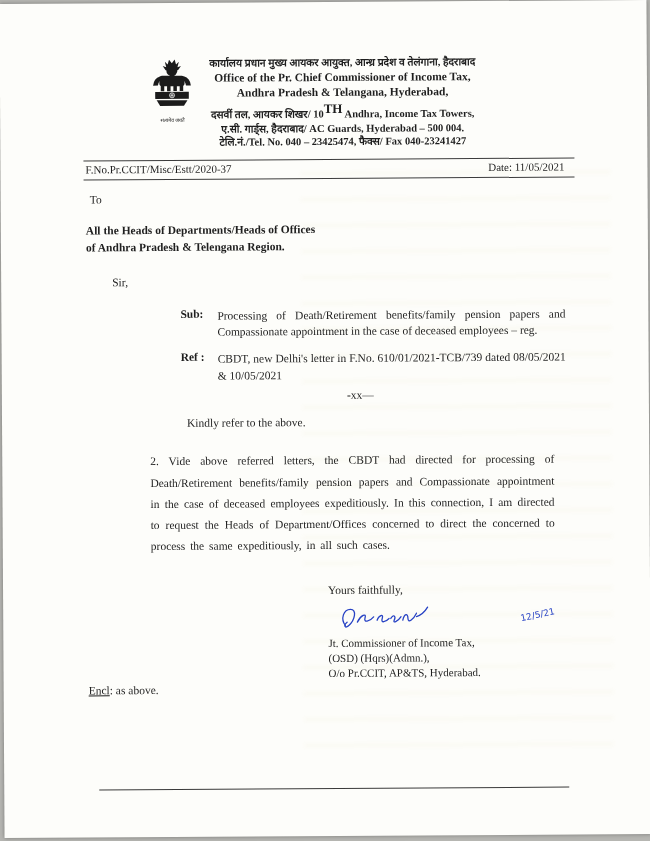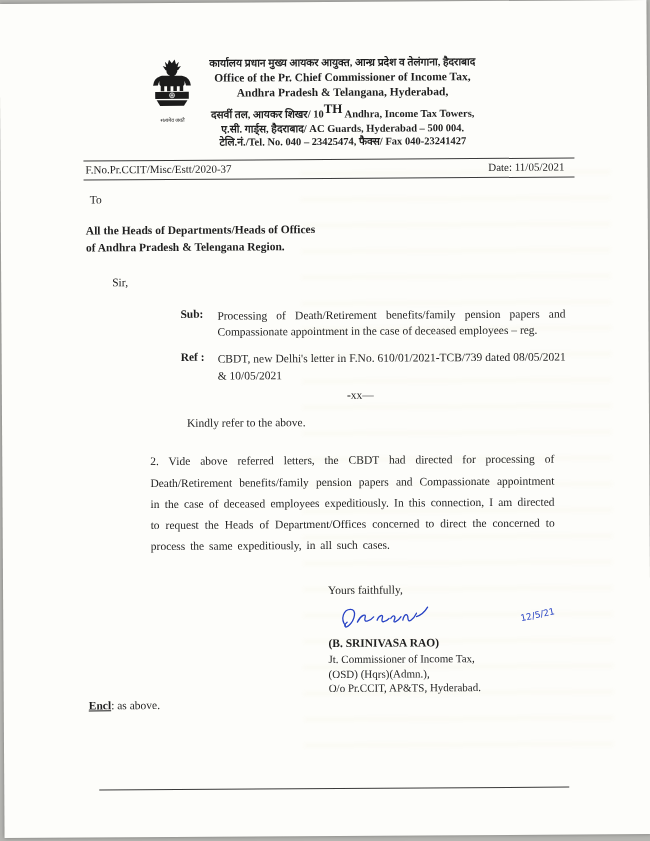--- a/index.html
+++ b/index.html
@@ -74,21 +74,21 @@
   .sigwrap{position:relative;height:36px;margin-top:2px;}
   .sigdate{
     position:absolute;right:8px;top:10px;
     color:#2742c4;font-size:9px;
     font-family:"DejaVu Sans", sans-serif;
     transform:rotate(-12deg);
   }
   .signame{font-weight:bold;}
   .sigtitle{font-size:11px;}
   .encl{margin-top:2px;margin-left:0;}
-  .encl .u{text-decoration:underline;font-weight:bold;}
+  .encl .u{text-decoration:underline;font-weight:normal;}
   .bottomline{
     position:absolute;left:95px;right:82px;bottom:47px;
     border-top:1.5px solid #3a3a3a;
   }
 </style>
 </head>
 <body>
 
 <div class="page">
   <div class="bleed"></div>
@@ -168,21 +168,20 @@
             <path d="M10 30 C4 22, 8 11, 16 11 C24 11, 21 24, 14 30 C10 34, 7 30, 12 26"></path>
             <path d="M24 26 C28 18, 35 15, 33 21 C31 27, 38 26, 43 20"></path>
             <path d="M47 24 c2 -6 8 -8 6 -2 c-2 6 4 4 8 0"></path>
             <path d="M63 22 c4 -6 6 -2 4 2 c-2 4 4 2 8 -4"></path>
             <path d="M77 24 c2 -8 6 -8 6 -2 s6 2 10 -6"></path>
             <path d="M93 20 c6 -2 10 -6 13 -11"></path>
           </g>
         </svg>
         <span class="sigdate">12/5/21</span>
       </div>
-      <div class="signame">(B. SRINIVASA RAO)</div>
       <div class="sigtitle">Jt. Commissioner of Income Tax,</div>
       <div class="sigtitle">(OSD) (Hqrs)(Admn.),</div>
       <div class="sigtitle">O/o Pr.CCIT, AP&amp;TS, Hyderabad.</div>
     </div>
 
     <div class="encl">
       <span class="u">Encl</span><span>: as above.</span>
     </div>
 
   </div>

